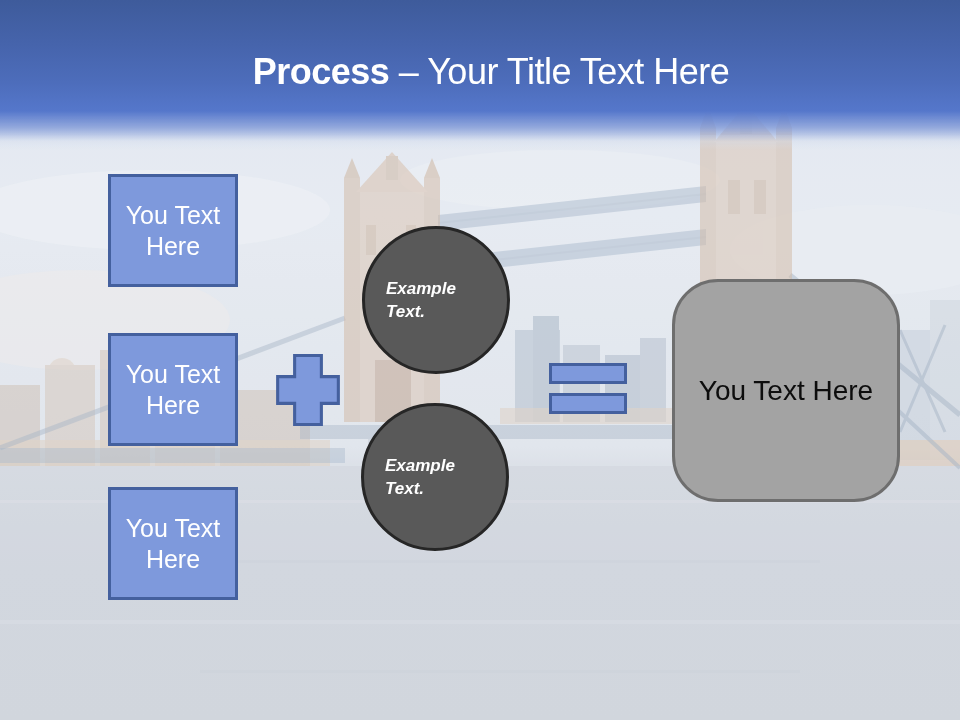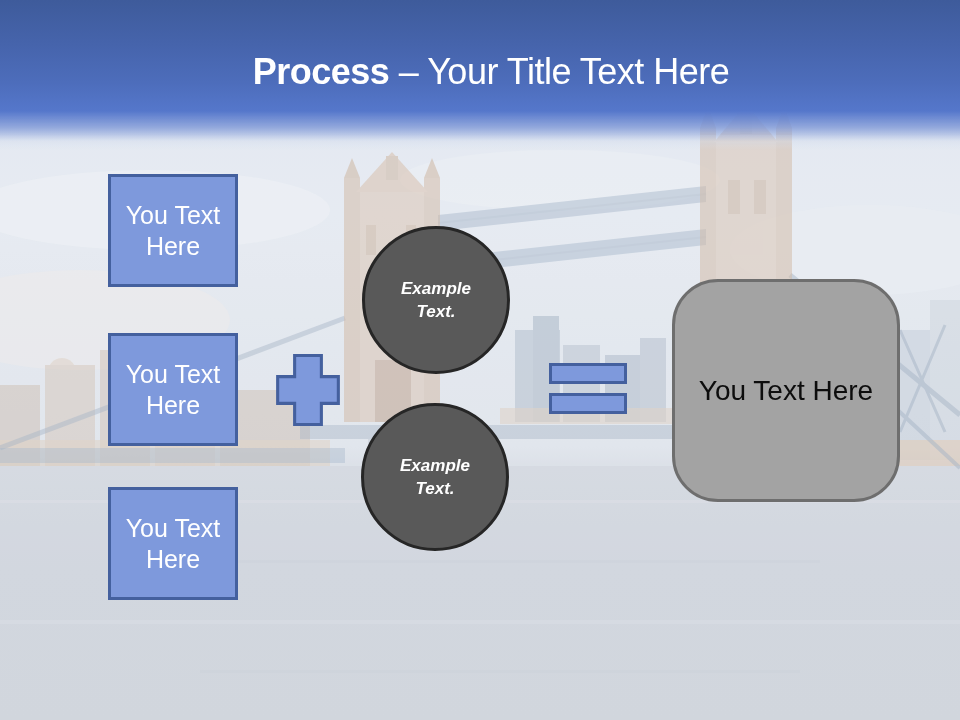--- a/index.html
+++ b/index.html
@@ -44,21 +44,21 @@
   .equals-wrap{position:absolute;left:549px;top:363px;width:78px;height:51px;}
   .equals-bar{
     position:absolute;left:0;width:78px;height:21px;
     background:#7e99dc;border:3px solid #44609e;
   }
   .eq-top{top:0;} .eq-bottom{top:30px;}
   
   .example-circle{
     position:absolute;width:148px;height:148px;border-radius:50%;
     background:#595959;border:3px solid #262626;
-    display:flex;align-items:center;justify-content:center;text-align:center;
+    display:flex;align-items:center;justify-content:center;
     color:#ffffff;font-size:17px;line-height:23px;font-weight:700;font-style:italic;
   }
   .example-circle .lbl{width:100px;}
   .circle-1{left:362px;top:226px;}
   .circle-2{left:361px;top:403px;}
   
   .result-box{
     position:absolute;left:672px;top:279px;width:228px;height:223px;
     background:#a3a3a3;border:3px solid #6e6e6e;border-radius:46px;
     display:flex;align-items:center;justify-content:center;text-align:center;

